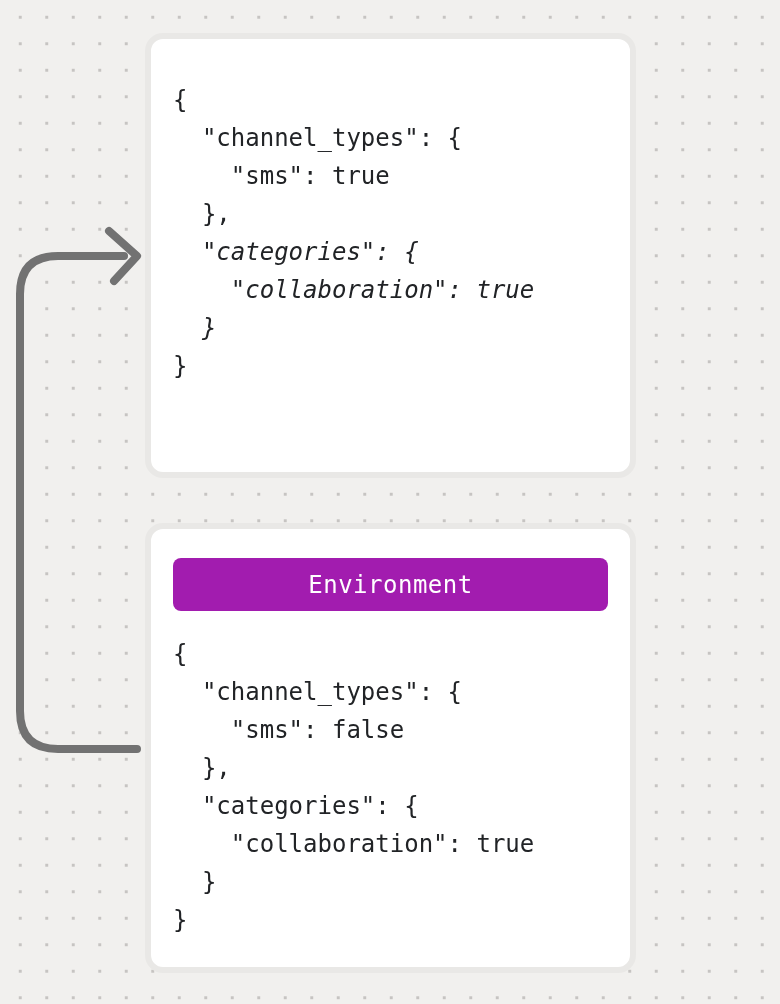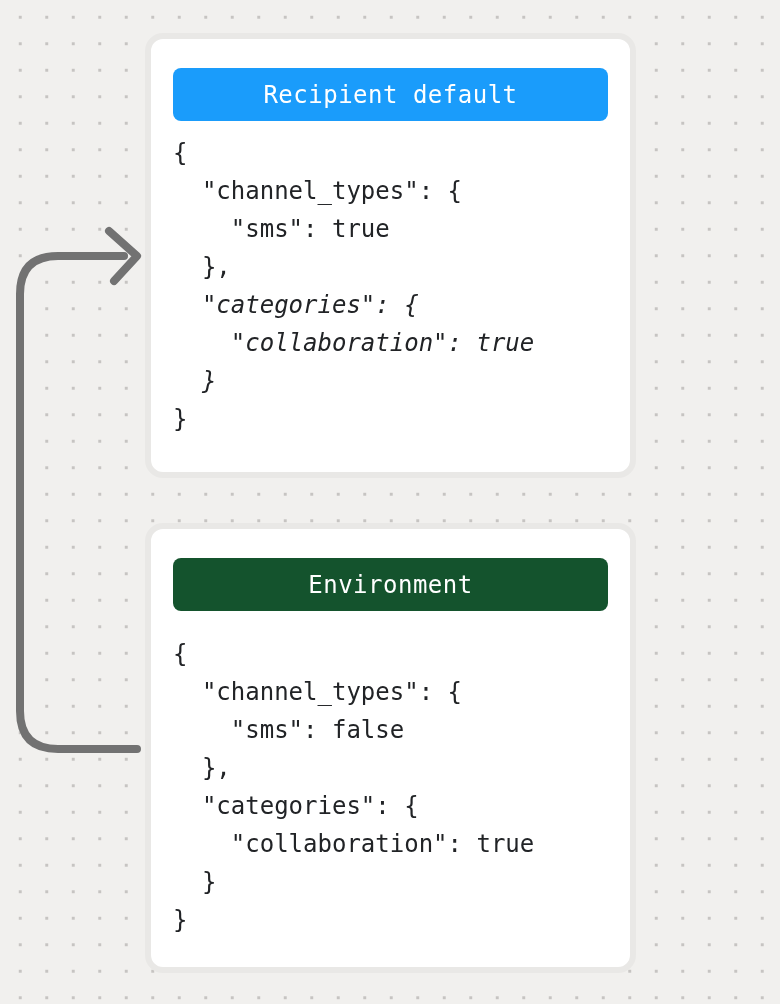--- a/index.html
+++ b/index.html
@@ -69,20 +69,19 @@
 </style>
 </head>
 <body>
 
 <svg class="arrow-svg" viewBox="0 0 170 1004" fill="none" xmlns="http://www.w3.org/2000/svg" aria-hidden="true" style="color: rgb(114, 114, 114);">
   <path d="M137 749 H58 Q20 749 20 711 V294 Q20 256 58 256 H124" stroke="currentColor" stroke-width="8" stroke-linecap="round" fill="none"></path>
   <path d="M109 231 L137 256 L114 281" stroke="currentColor" stroke-width="8" stroke-linecap="round" stroke-linejoin="round" fill="none"></path>
 </svg>
 
 <div class="card card-recipient">
-  <div class="card-header" style="background: rgb(26, 156, 251);">Recipient default</div>
   <pre class="code"><span class="code-line">{</span><span class="code-line">  "channel_types": {</span><span class="code-line">    "sms": true</span><span class="code-line">  },</span><span class="code-line italic">  "categories": {</span><span class="code-line italic">    "collaboration": true</span><span class="code-line italic">  }</span><span class="code-line">}</span></pre>
 </div>
 
 <div class="card card-environment">
-  <div class="card-header" style="background: #14532d;">Environment</div>
+  <div class="card-header" style="background: #a21caf;">Environment</div>
   <pre class="code"><span class="code-line">{</span><span class="code-line">  "channel_types": {</span><span class="code-line">    "sms": false</span><span class="code-line">  },</span><span class="code-line">  "categories": {</span><span class="code-line">    "collaboration": true</span><span class="code-line">  }</span><span class="code-line">}</span></pre>
 </div>
 
 </body></html>

